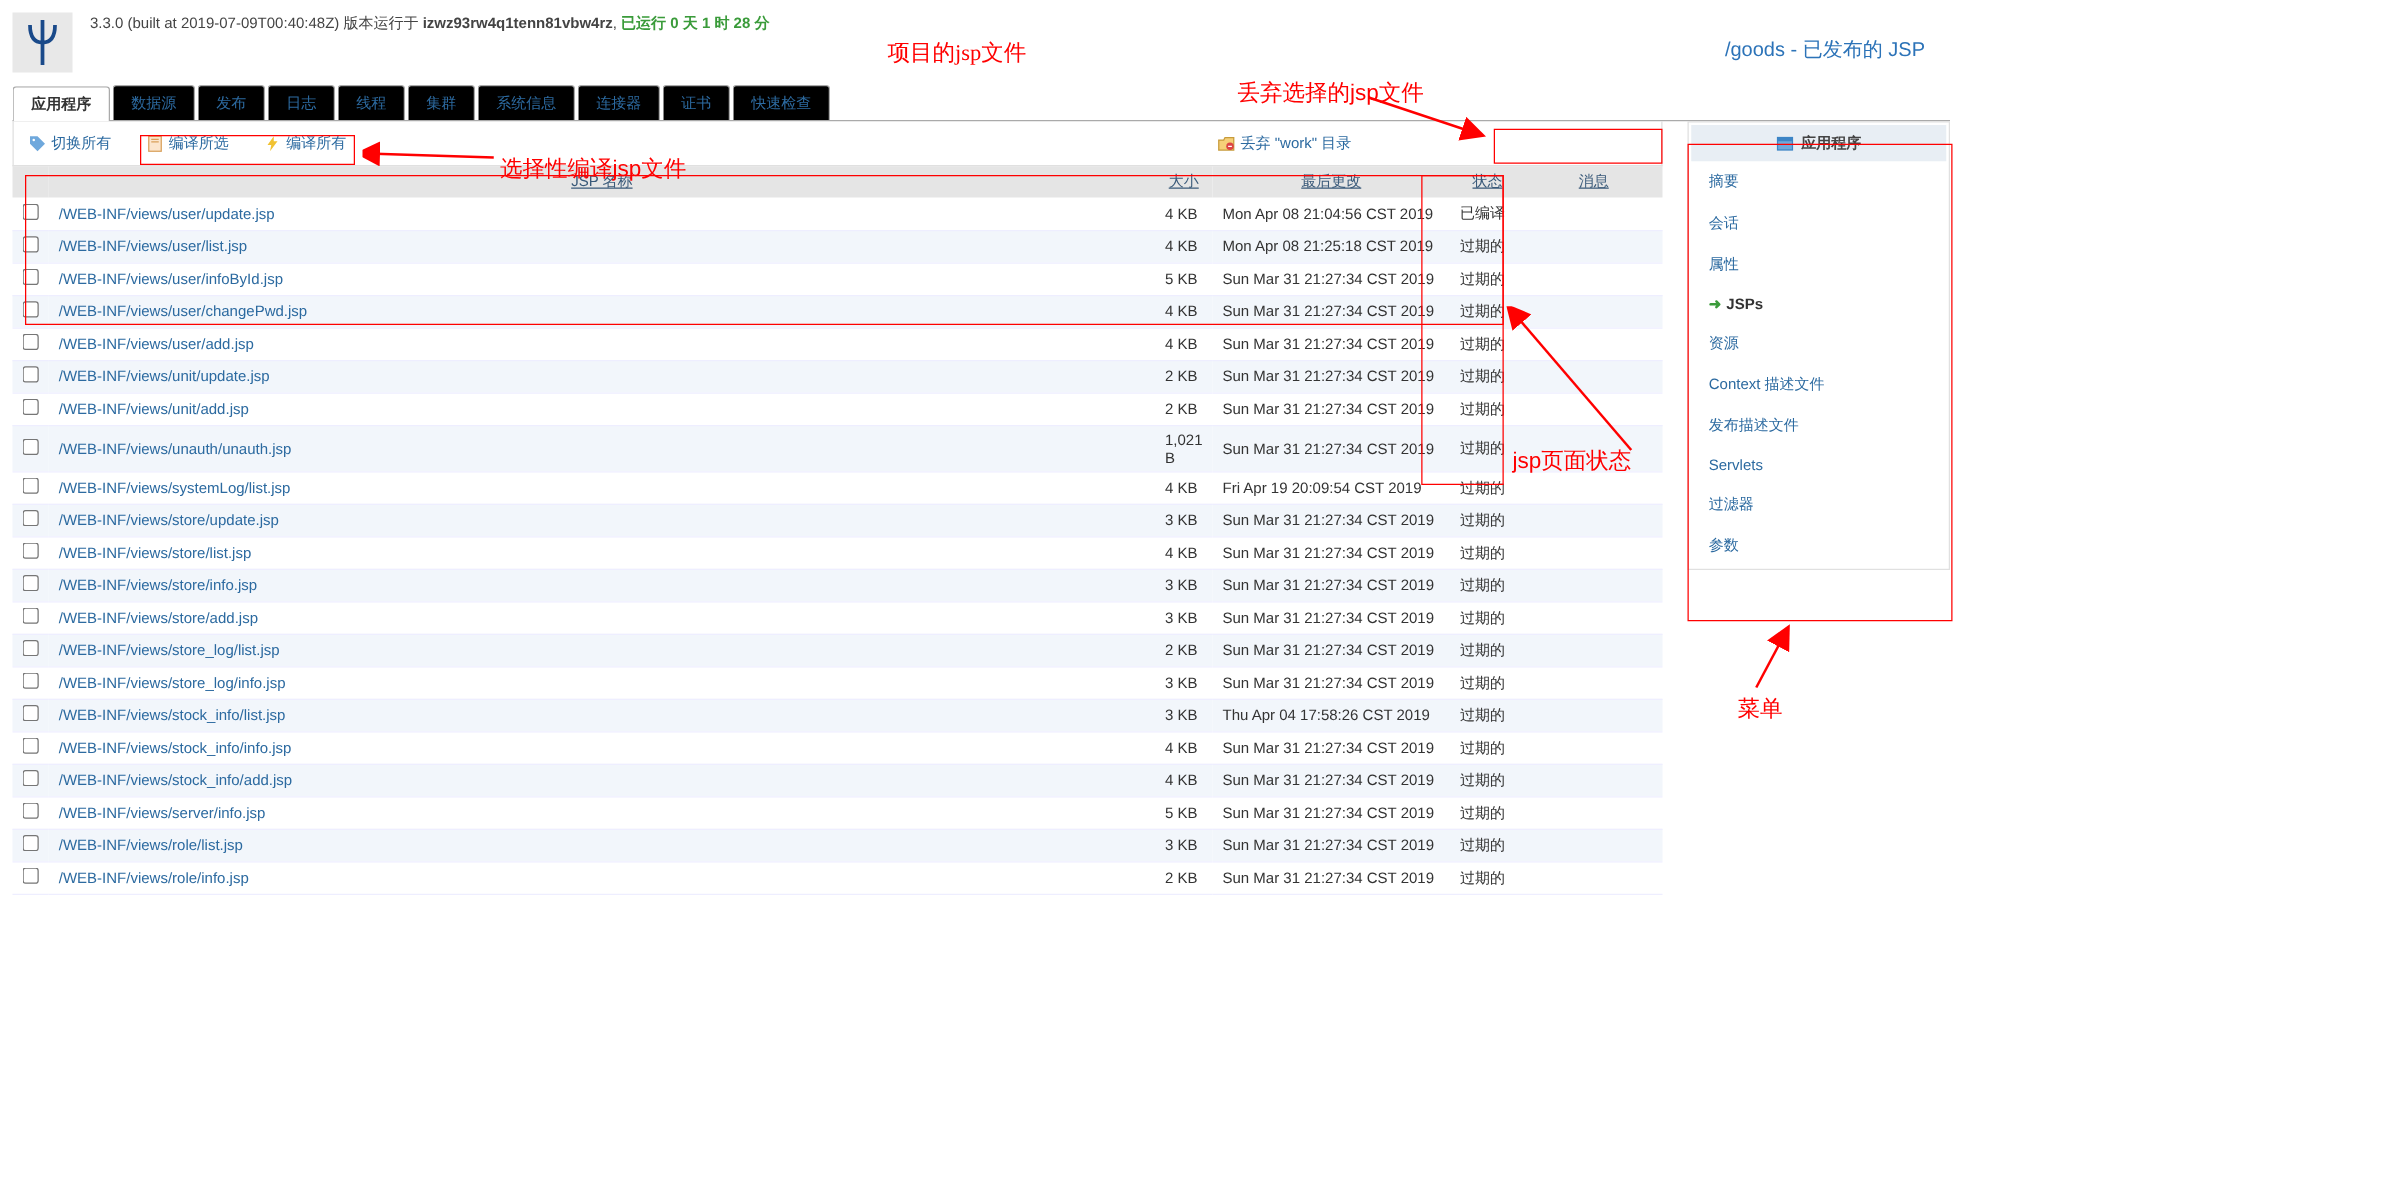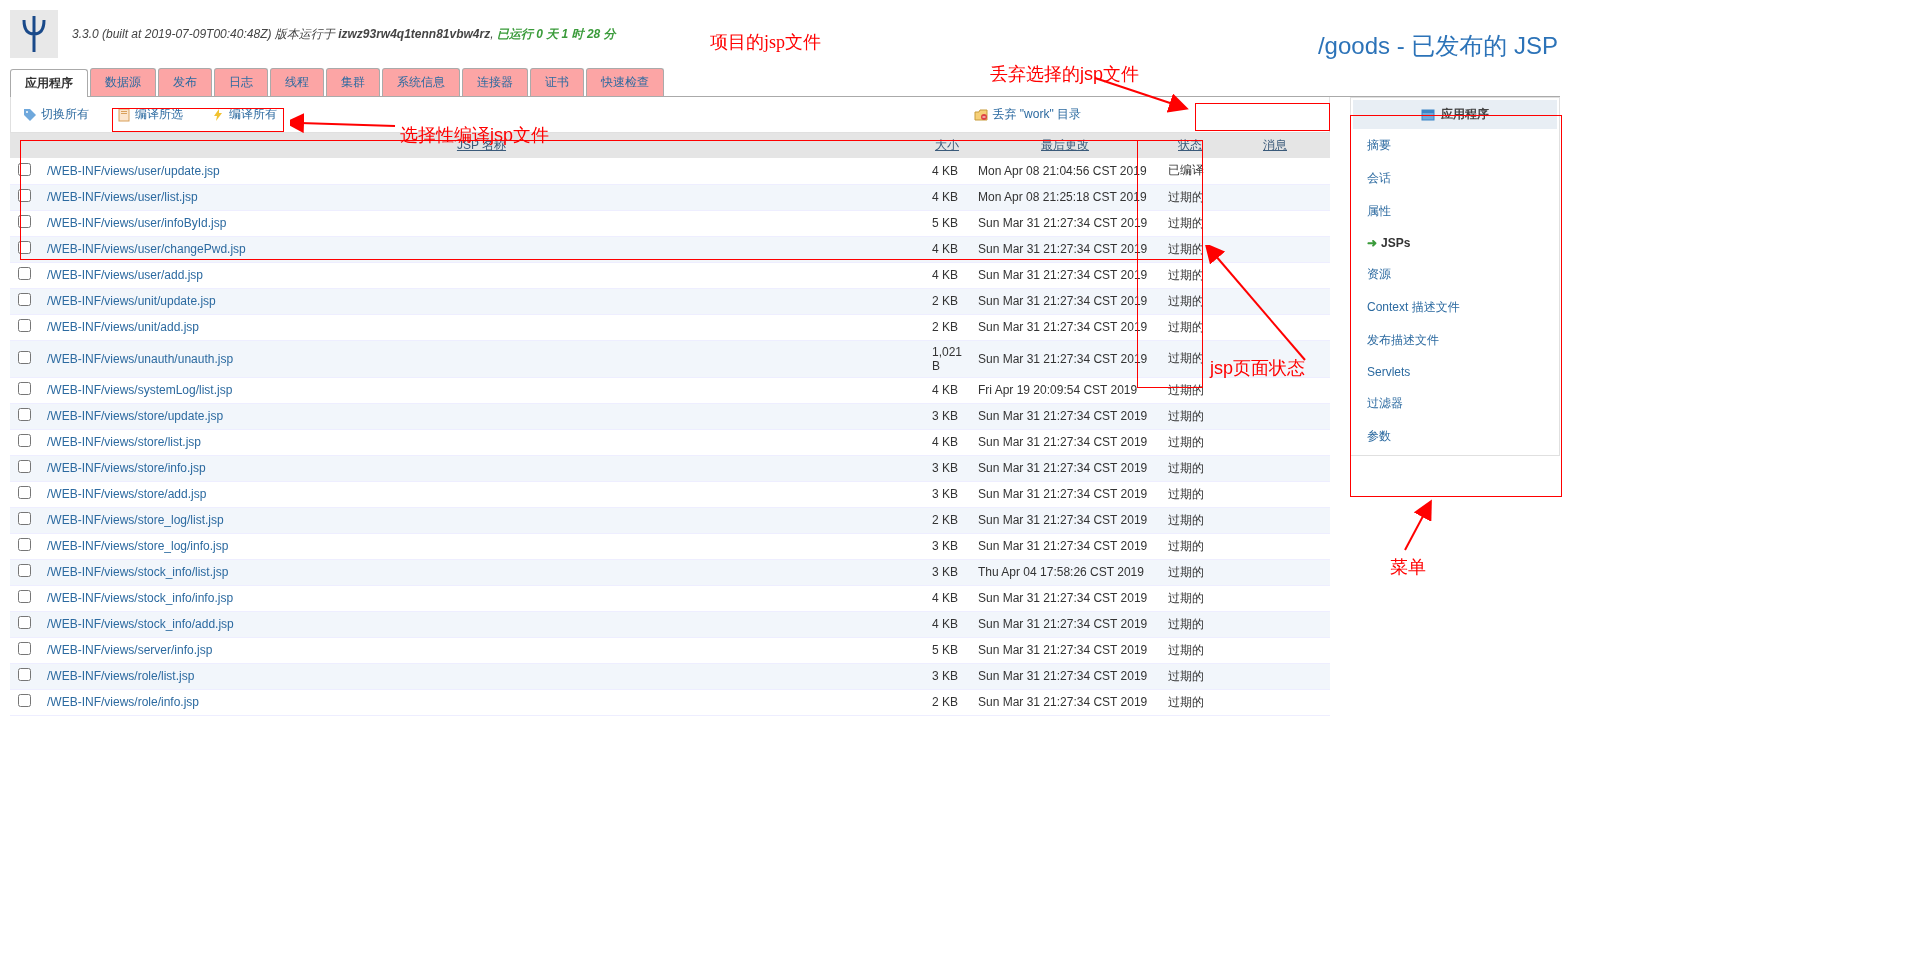--- a/index.html
+++ b/index.html
@@ -1,26 +1,26 @@
 <!DOCTYPE html>
 <html><head>
 <meta charset="utf-8">
 <style>
 * { box-sizing: border-box; margin: 0; padding: 0; }
 body { font-family: Arial, "Microsoft YaHei", sans-serif; font-size: 12px; color: #333; background: #fff; }
 .page { width: 1550px; margin: 0 0 0 10px; position: relative; padding-top: 10px; }
-.header { display: flex; align-items: center; margin-bottom: 10px; font-style: italic; }
+.header { display: flex; align-items: flex-start; margin-bottom: 10px; }
 .logo-box { width: 48px; height: 48px; background: #e8e8e8; display: flex; align-items: center; justify-content: center; margin-right: 14px; }
 .logo-svg { width: 32px; height: 40px; }
 .version-line { font-size: 12px; color: #444; }
 .version-line .bold { font-weight: bold; }
 .version-line .run { color: #3a9b3a; font-weight: bold; }
-.breadcrumb { position: absolute; right: 2px; top: 30px; font-size: 24px; color: #2c73b8; }
+.breadcrumb { position: absolute; right: 20px; top: 30px; font-size: 16px; color: #2c73b8; }
 .tabs { display: flex; border-bottom: 1px solid #aaa; margin-top: 4px; }
-.tab { padding: 5px 14px; border: 1px solid #aaa; border-bottom: none; background: #fca5a5; margin-right: 2px; color: #2c6aa0; cursor: pointer; font-size: 12px; border-radius: 3px 3px 0 0; }
+.tab { padding: 5px 14px; border: 1px solid #aaa; border-bottom: none; background: #000000; margin-right: 2px; color: #2c6aa0; cursor: pointer; font-size: 12px; border-radius: 3px 3px 0 0; }
 .tab.active { background: #fff; font-weight: bold; color: #333; position: relative; top: 1px; }
 .toolbar { display: flex; align-items: center; padding: 6px 4px; border: 1px solid #e0e0e0; border-top: none; position: relative; }
 .toolbar-left { display: flex; gap: 12px; align-items: center; }
 .toolbar-right { display: flex; gap: 2px; align-items: center; position: absolute; right: 240px; }
 .tool-link { color: #2c6aa0; padding: 3px 8px; display: inline-flex; align-items: center; gap: 4px; text-decoration: none; cursor: pointer; font-size: 12px; }
 .icon { display: inline-block; width: 14px; height: 14px; }
 .main-wrap { display: flex; gap: 20px; }
 .left-col { flex: 1; }
 .right-col { width: 210px; }
 table.jsp-table { width: 100%; border-collapse: collapse; font-size: 12px; }

